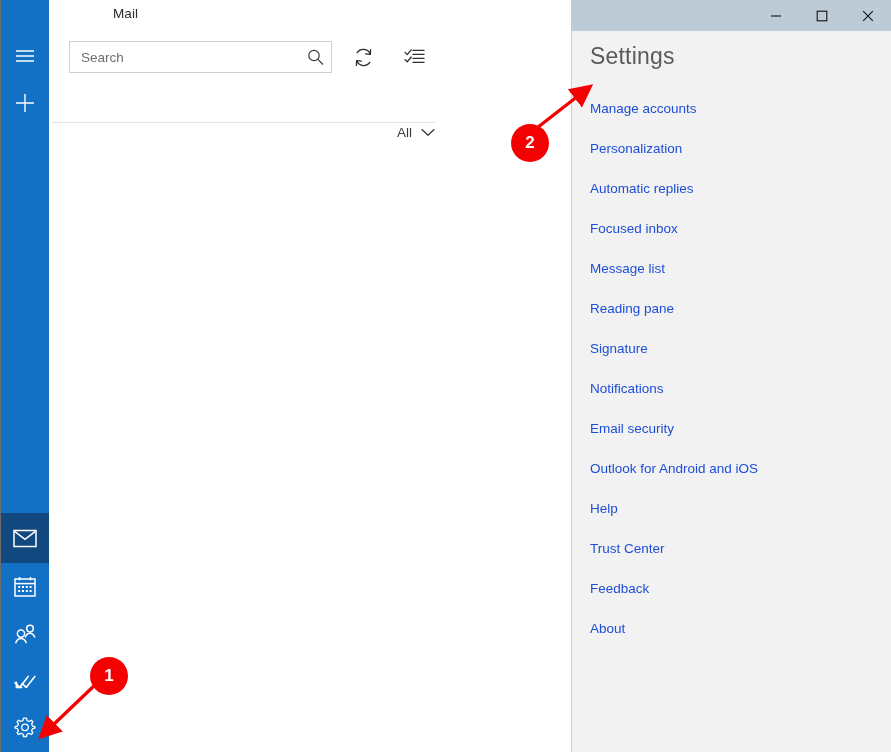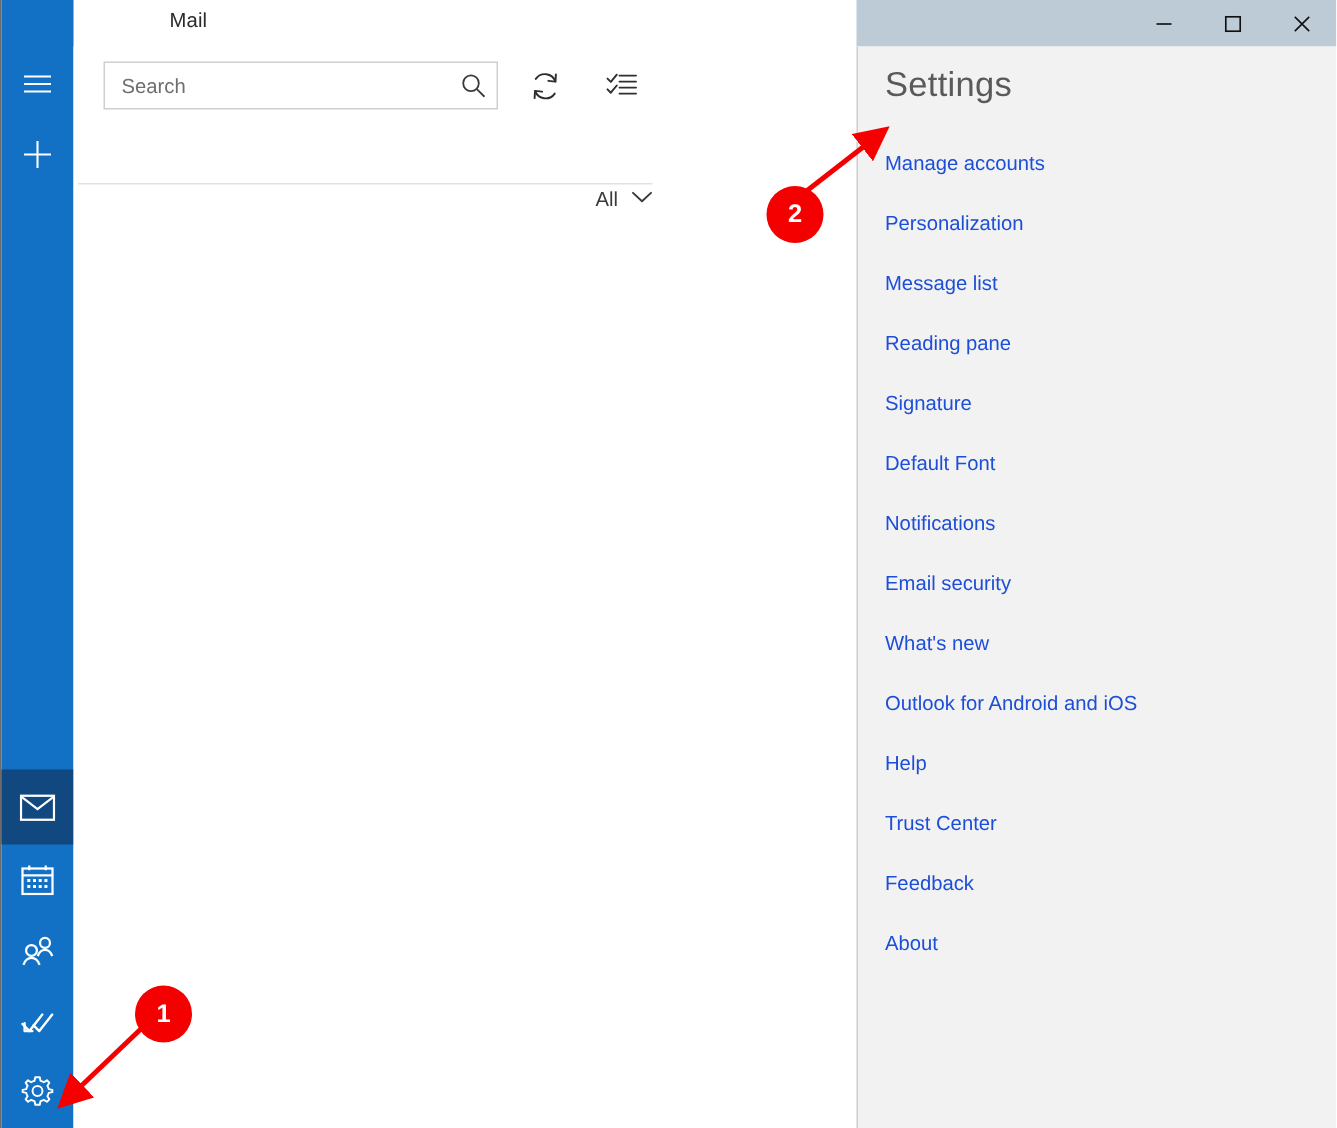--- a/index.html
+++ b/index.html
@@ -403,39 +403,39 @@
     <div class="settings-title">Settings</div>
 
     <div class="settings-list">
       <div class="settings-item">
           <span>Manage accounts</span>
         </div>
       <div class="settings-item">
           <span>Personalization</span>
         </div>
       <div class="settings-item">
+          <span>Automatic replies</span>
+        </div>
+      <div class="settings-item">
+          <span>Focused inbox</span>
+        </div>
+      <div class="settings-item">
           <span>Message list</span>
         </div>
       <div class="settings-item">
           <span>Reading pane</span>
         </div>
       <div class="settings-item">
           <span>Signature</span>
         </div>
       <div class="settings-item">
-          <span>Default Font</span>
-        </div>
-      <div class="settings-item">
           <span>Notifications</span>
         </div>
       <div class="settings-item">
           <span>Email security</span>
-        </div>
-      <div class="settings-item">
-          <span>What's new</span>
         </div>
       <div class="settings-item">
           <span>Outlook for Android and iOS</span>
         </div>
       <div class="settings-item">
           <span>Help</span>
         </div>
       <div class="settings-item">
           <span>Trust Center</span>
         </div>

